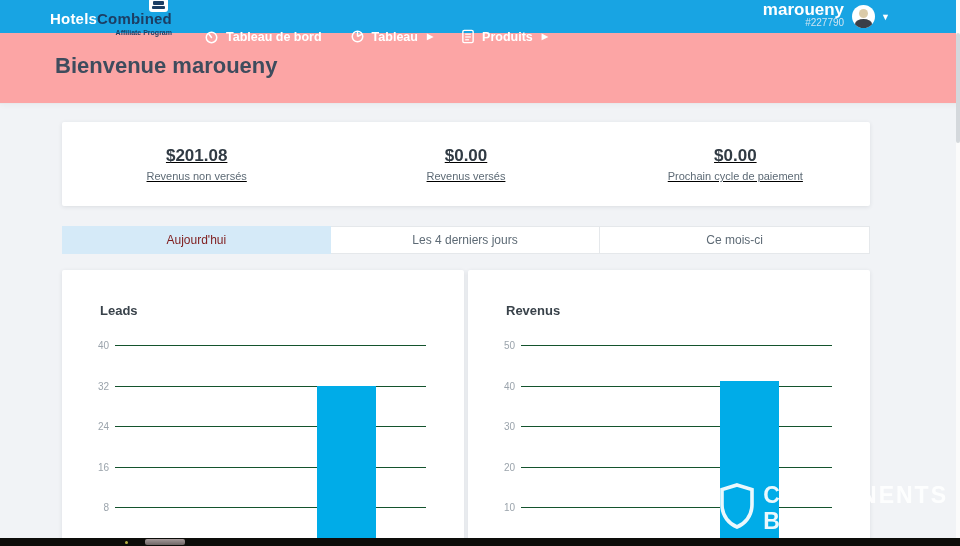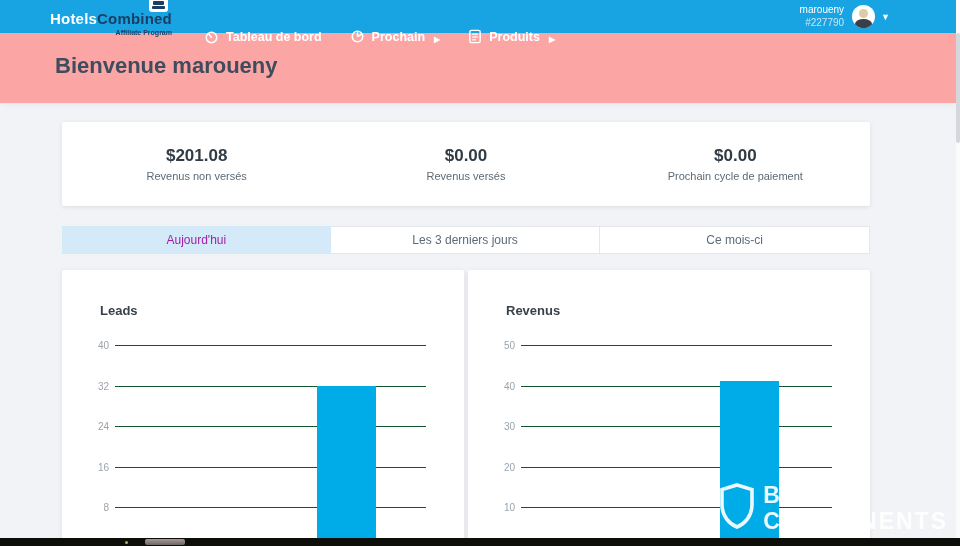--- a/index.html
+++ b/index.html
@@ -15,52 +15,52 @@
   .logo-icon::before { content:""; position:absolute; left:4px; top:3px; width:11px; height:4px;
     background:#1c3e64; border-radius:1px; }
   .logo-icon::after { content:""; position:absolute; left:3px; top:8px; width:13px; height:3px;
     background:#1c3e64; border-radius:1px; }
   .logo-text { display:flex; flex-direction:column; line-height:13px; }
   .logo-main { font-size:15px; font-weight:bold; letter-spacing:0.2px; }
   .logo-main .w { color:#ffffff; } .logo-main .n { color:#1c3e64; }
   .logo-sub { font-size:7px; color:#1c3e64; font-weight:bold; text-align:right; margin-top:1px; }
 
   .nav-menu { display:flex; align-items:center; margin-left:32px; gap:28px; }
-  .nav-item { display:flex; align-items:flex-end; gap:7px; color:#ffffff;
+  .nav-item { display:flex; align-items:center; gap:7px; color:#ffffff;
     font-size:12.5px; font-weight:bold; cursor:pointer;margin-top:40px; }
   .nav-item svg { display:block; }
   .nav-arrow { font-size:8px; color:#fff; margin-left:2px; }
 
   .user-block { margin-left:auto; margin-right:70px; display:flex; align-items:center; cursor:pointer; }
   .user-text { display:flex; flex-direction:column; align-items:flex-end; margin-right:8px; line-height:12px; }
-  .user-name { color:#ffffff; font-size:10px; font-weight:normal; }
+  .user-name { color:#ffffff; font-size:17px; font-weight:bold; }
   .user-id { color:#cfe4f2; font-size:10px; margin-top:1px; }
   .avatar { width:23px; height:23px; border-radius:50%; background:#ffffff; position:relative; overflow:hidden; }
   .avatar .head { position:absolute; left:7px; top:4px; width:9px; height:9px; border-radius:50%; background:#dbcba9; }
   .avatar .body { position:absolute; left:3px; top:14px; width:17px; height:10px; border-radius:50% 50% 0 0; background:#3a3f47; }
   .user-caret { color:#ffffff; font-size:9px; margin-left:6px; }
 
   
   .page-header { position:absolute; top:33px; left:0; width:960px; height:70px; background:#fca5a5;
     box-shadow:0 1px 0 #e8eaec, 0 2px 6px rgba(0,0,0,0.04); z-index:5; }
   .page-title { position:absolute; left:55px; top:20px; font-size:22px; font-weight:bold; color:#3e4c5d; }
 
   
   .stats-card { position:absolute; left:62px; top:122px; width:808px; height:84px; background:#ffffff;
-    border-radius:2px; box-shadow:0 1px 4px rgba(30,40,50,0.10); display:flex; align-items:center; }
+    border-radius:2px; box-shadow:0 1px 4px rgba(30,40,50,0.10); display:flex; align-items:center;text-decoration:underline; }
   .stat-col { flex:1; text-align:center; }
   .stat-amount { font-size:17px; font-weight:bold; color:#313b44; }
   .stat-label { font-size:11px; color:#5d6a75; margin-top:4px; }
 
   
   .tabs { position:absolute; left:62px; top:226px; width:808px; height:28px; display:flex; }
   .tab { flex:1; display:flex; align-items:center; justify-content:center; font-size:12px;
     color:#5d6a75; background:#ffffff; border:1px solid #e5e8eb; cursor:pointer; }
   .tab + .tab { border-left:none; }
-  .tab.active { background:#d5eaf8; border:none; color:#a21caf; }
+  .tab.active { background:#d5eaf8; border:none; color:#7f1d1d; }
 
   
   .charts-row { position:absolute; left:62px; top:270px; width:808px; height:276px; display:flex; gap:4px; }
   .chart-card { flex:1; background:#ffffff; border-radius:2px; box-shadow:0 1px 4px rgba(30,40,50,0.10);
     position:relative; overflow:hidden; }
   .chart-title { position:absolute; left:38px; top:33px; font-size:13px; font-weight:bold; color:#39424a; }
   .plot { position:absolute; left:53px; right:38px; top:75px; bottom:0; }
   .gridline { position:absolute; left:0; right:0; height:1px; background:#14532d; }
   .ticklabel { position:absolute; left:-32px; width:26px; text-align:right; font-size:10px;
     color:#9ba4ac; transform:translateY(-50%); }
@@ -104,21 +104,21 @@
       <span>Tableau de bord</span>
     </div>
     <div class="nav-item">
       <span>
         <svg width="15" height="15" viewBox="0 0 16 16">
             <circle cx="8" cy="8" r="5.6" fill="none" stroke="#fff" stroke-width="1.6"></circle>
             <line x1="8" y1="8" x2="8" y2="2.4" stroke="#fff" stroke-width="1.6"></line>
             <line x1="8" y1="8" x2="13" y2="5.5" stroke="#fff" stroke-width="1.6"></line>
           </svg>
       </span>
-      <span>Prochain</span>
+      <span>Tableau</span>
       <span class="nav-arrow">▶</span>
     </div>
     <div class="nav-item">
       <span>
         <svg width="14" height="15" viewBox="0 0 14 16">
             <rect x="1.5" y="1.5" width="11" height="13" rx="1.5" fill="none" stroke="#fff" stroke-width="1.5"></rect>
             <line x1="4" y1="5.5" x2="10" y2="5.5" stroke="#fff" stroke-width="1.3"></line>
             <line x1="4" y1="8.5" x2="10" y2="8.5" stroke="#fff" stroke-width="1.3"></line>
             <line x1="4" y1="11.5" x2="8" y2="11.5" stroke="#fff" stroke-width="1.3"></line>
           </svg>
@@ -155,21 +155,21 @@
     <div class="stat-label">Revenus versés</div>
   </div>
   <div class="stat-col">
     <div class="stat-amount">$0.00</div>
     <div class="stat-label">Prochain cycle de paiement</div>
   </div>
 </div>
 
 <div class="tabs">
   <div class="tab active">Aujourd'hui</div>
-  <div class="tab">Les 3 derniers jours</div>
+  <div class="tab">Les 4 derniers jours</div>
   <div class="tab">Ce mois-ci</div>
 </div>
 
 <div class="charts-row">
   <div class="chart-card">
     <div class="chart-title">Leads</div>
     <div class="plot">
         <div class="gridline" style="top: 0px;">
           <span class="ticklabel">40</span>
         </div>
@@ -211,22 +211,22 @@
   </div>
 </div>
 
 <div class="watermark">
   <span>
     <svg width="36" height="46" viewBox="0 0 24 30">
         <path d="M12 1 L22 4 V14 C22 22 17 27 12 29 C7 27 2 22 2 14 V4 Z" fill="none" stroke="#ffffff" stroke-width="2.4"></path>
       </svg>
   </span>
   <div class="wm-text">
+    <div>COMPONENTS</div>
     <div>BOARD</div>
-    <div>COMPONENTS</div>
   </div>
 </div>
 
 <div class="scrollbar">
   <div class="scroll-thumb"></div>
 </div>
 
 <div class="taskbar">
   <div class="task-dot"></div>
   <div class="task-item"></div>

